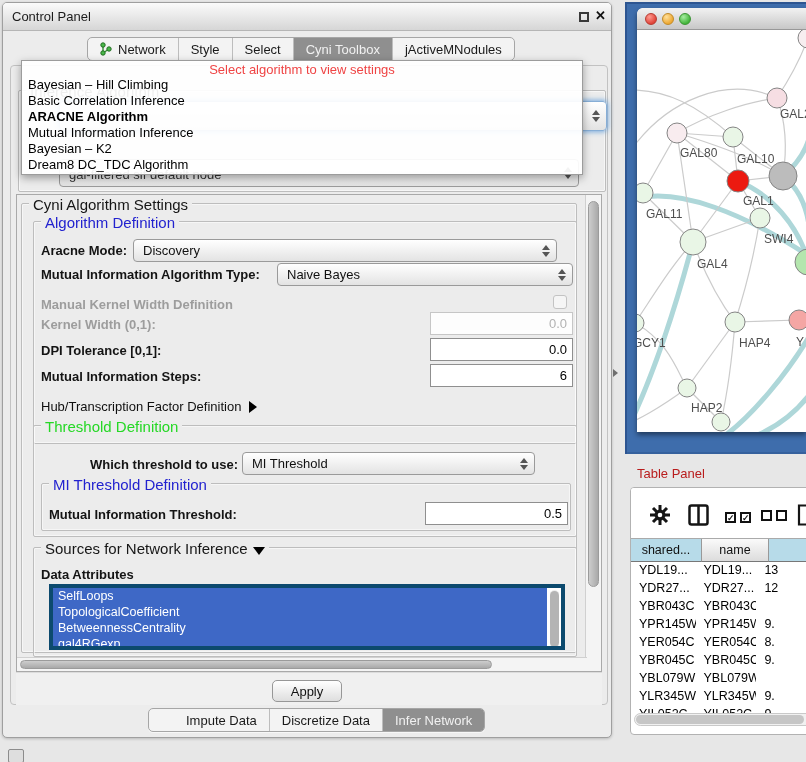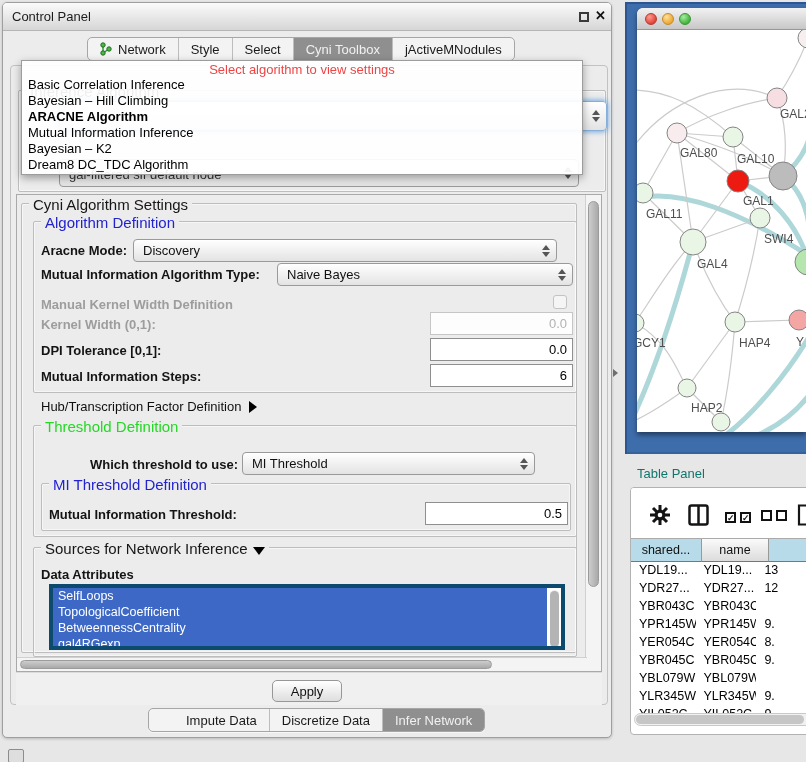--- a/index.html
+++ b/index.html
@@ -118,21 +118,21 @@
   .tl { position:absolute; top:5px; width:12px; height:12px; border-radius:50%; }
   .tl.red { left:8px;  background:radial-gradient(circle at 35% 30%, #ff9a90, #e0453a 70%); border:1px solid #b53a30; }
   .tl.yel { left:25px; background:radial-gradient(circle at 35% 30%, #ffe09a, #eda833 70%); border:1px solid #c08a28; }
   .tl.grn { left:42px; background:radial-gradient(circle at 35% 30%, #a5eda0, #44b53c 70%); border:1px solid #3a9433; }
   .net-canvas { position:relative; height:402px; background:#fff; overflow:hidden; }
   .edge-thick { fill:none; stroke:#aed7d9; stroke-width:5; stroke-linecap:round; }
   .edge-thin  { fill:none; stroke:#cbcbcb; stroke-width:1.2; }
   .node-label { font-size:12px; fill:#4e4e4e; font-family:"Liberation Sans",sans-serif; }
 
   
-  .tp-title { position:absolute; left:637px; top:466px; font-size:13px; color:#0f766e; }
+  .tp-title { position:absolute; left:637px; top:466px; font-size:13px; color:#b91c1c; }
   .table-card { position:absolute; left:630px; top:487px; width:200px; height:248px;
     background:#fff; border:1px solid #b2b2b2; border-radius:4px; overflow:hidden; }
   .tbl-toolbar { position:absolute; left:0; top:0; width:100%; height:50px; background:#fff; }
   .ticon { position:absolute; top:16px; }
   .tbl-header { position:absolute; left:0; top:50px; display:flex; height:23px;
     border-top:1px solid #aaa; }
   .th { height:23px; line-height:22px; font-size:12.5px; color:#111; text-align:center;
     border-right:1px solid #999; border-bottom:1px solid #777;
     background:linear-gradient(#fafafa,#dcdcdc); overflow:hidden; }
   .th.hl { background:#b7dbe9; }
@@ -200,21 +200,21 @@
           <span class="arr-up"></span>
           <span class="arr-dn"></span>
         </span>
     </div>
 
     <div class="scrollpane">
       <div class="tborder" style="left:4px; top:8px; width:556px; height:450px;">
         <span class="tlabel">Cyni Algorithm Settings</span>
       </div>
 
-      <div class="tborder" style="left:16px; top:26px; width:544px; height:172px;">
+      <div class="tborder" style="left:16px; top:26px; width:544px; height:223px;">
         <span class="tlabel blue">Algorithm Definition</span>
       </div>
 
       <span class="flabel" style="left:24px; top:48px;">Aracne Mode:</span>
       <div class="combo" style="left:116px; top:44px; width:424px;">
         <span class="cval">Discovery</span>
         <span class="arrows">
             <span class="arr-up"></span>
             <span class="arr-dn"></span>
           </span>
@@ -299,22 +299,22 @@
         <span>Discretize Data</span>
       </div>
     <div class="tab sel">
         <span>Infer Network</span>
       </div>
   </div>
 
   <div class="popup">
     <div class="popup-head">Select algorithm to view settings</div>
     <div>
+        <div class="popup-item">Bayesian – Hill Climbing</div>
         <div class="popup-item">Basic Correlation Inference</div>
-        <div class="popup-item">Bayesian – Hill Climbing</div>
         <div class="popup-item bold">ARACNE Algorithm</div>
         <div class="popup-item">Mutual Information Inference</div>
         <div class="popup-item">Bayesian – K2</div>
         <div class="popup-item">Dream8 DC_TDC Algorithm</div>
       </div>
   </div>
 </div>
 
 <div class="mini-icon"></div>
 <div class="split-arrow"></div>

